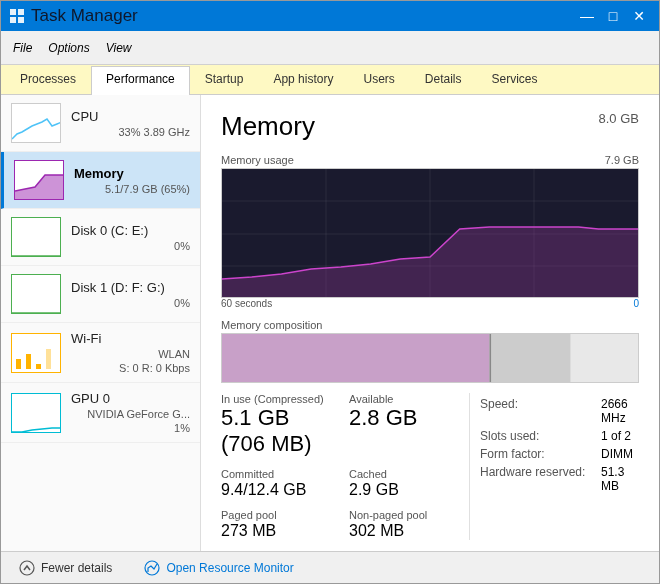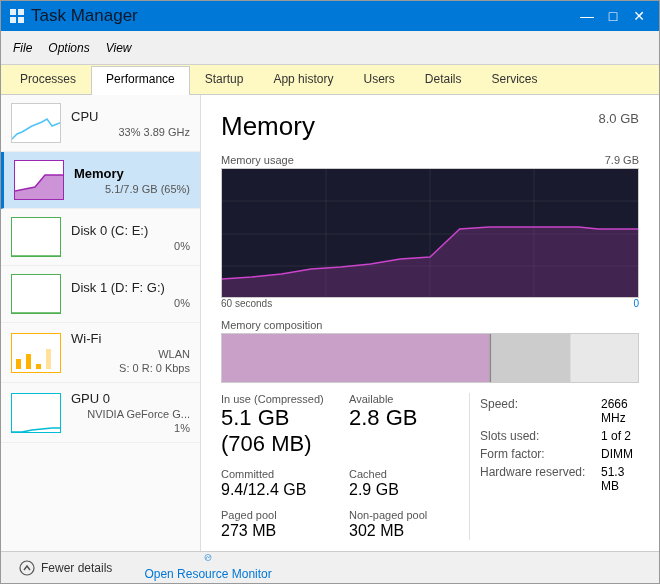--- a/index.html
+++ b/index.html
@@ -210,21 +210,20 @@
       align-items: center;
       gap: 6px;
       cursor: pointer;
       font-size: 12px;
       color: #333;
       padding: 2px 6px;
       border-radius: 2px;
     }
     .resource-monitor-btn {
       color: #0078d7;
-      flex-direction: column;
     }
 
     
     .cpu-thumb-line {
       stroke: #4fc3f7;
       stroke-width: 1.5;
       fill: none;
     }
     .mem-thumb-fill {
       fill: #9c27b0;

